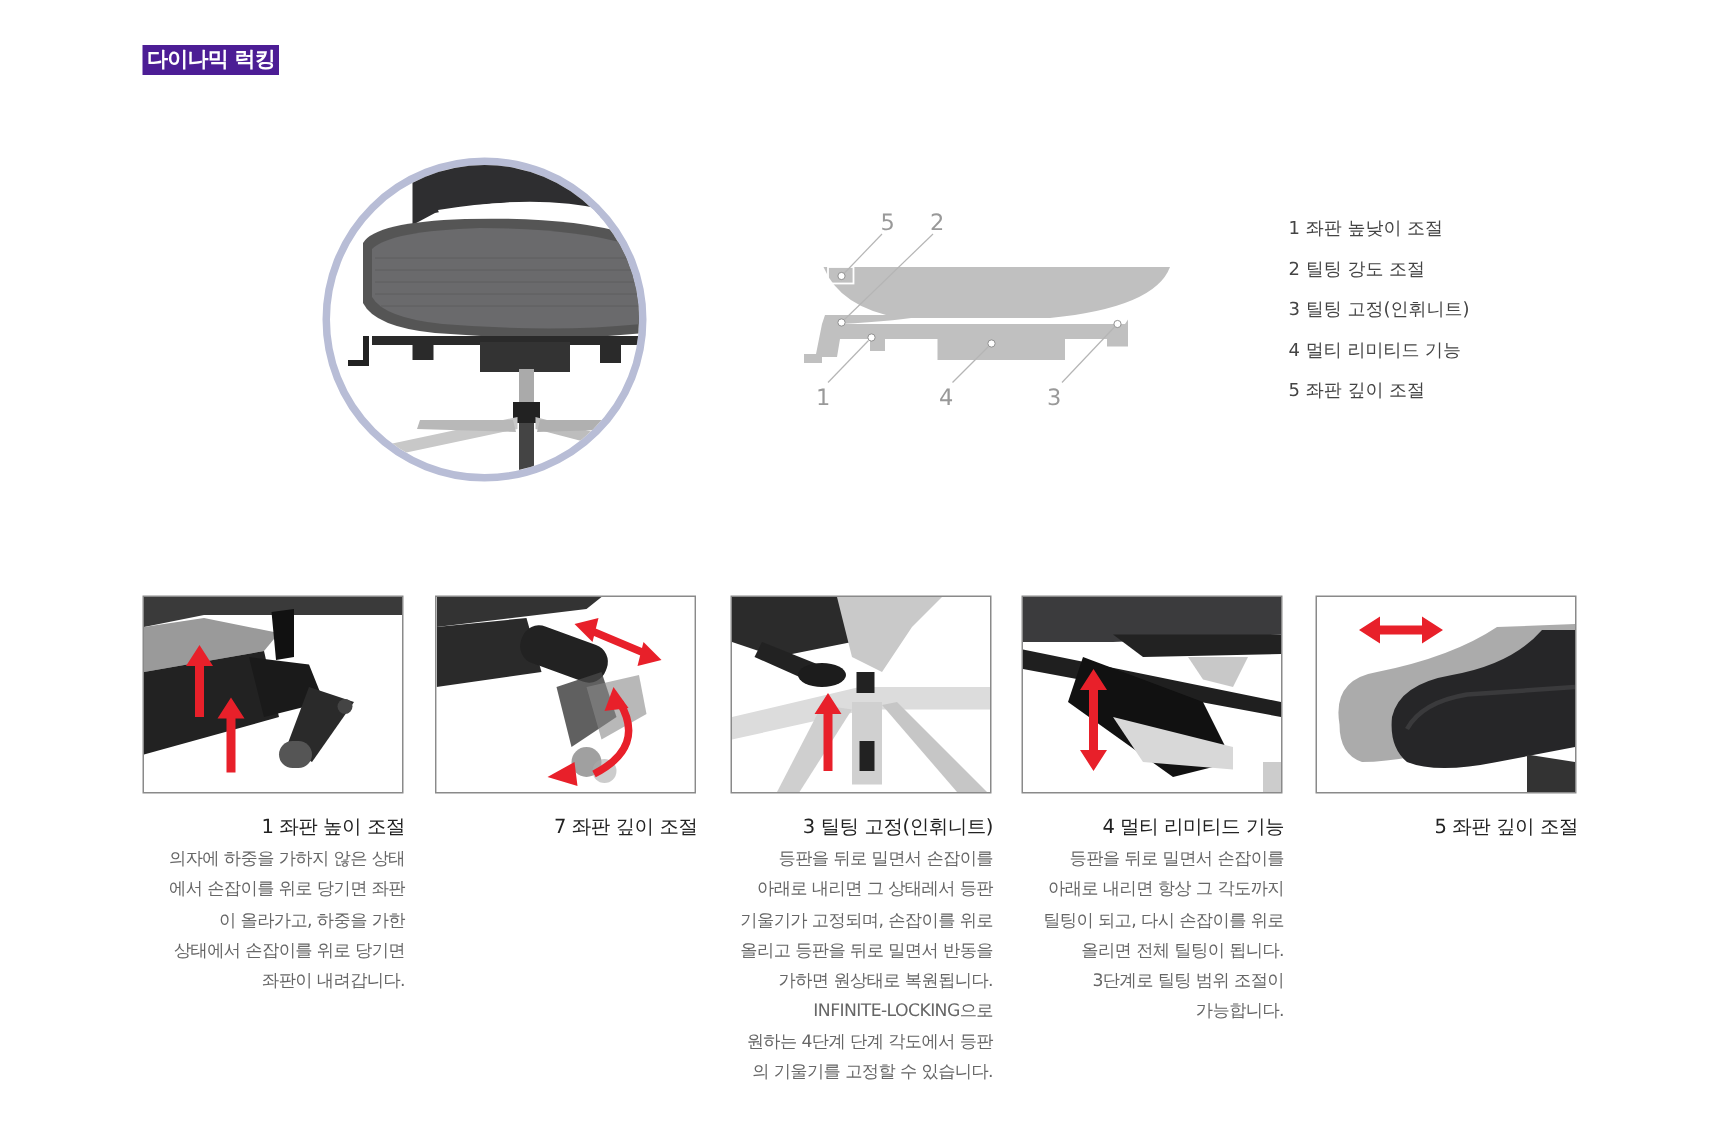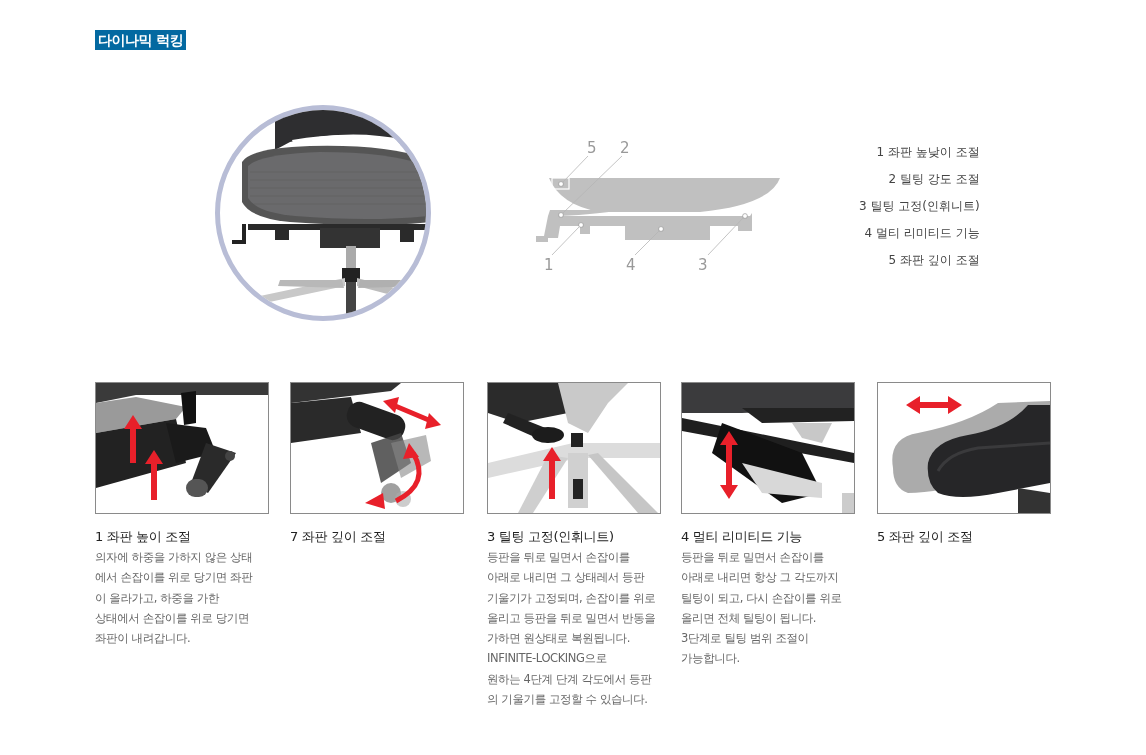--- a/index.html
+++ b/index.html
@@ -1,25 +1,25 @@
 <!DOCTYPE html>
 <html><head>
 <meta charset="utf-8">
 <style>
   html, body { margin:0; padding:0; background:#ffffff; }
   body { width:1146px; height:755px; position:relative; overflow:hidden;
          font-family:"DejaVu Sans", sans-serif; color:#333; }
   .title-tag { position:absolute; left:95px; top:30px; height:20px; padding:0 3px;
-               background:#0369a1; color:#fff; font-size:14px; font-weight:bold; line-height:20px; letter-spacing:-0.5px; }
+               background:#4c1d95; color:#fff; font-size:14px; font-weight:bold; line-height:20px; letter-spacing:-0.5px; }
   .hero-circle { position:absolute; left:215px; top:105px; width:216px; height:216px; border-radius:50%;
                  box-sizing:border-box; border:5px solid #b8bdd6; background:#fff; overflow:hidden; }
   .diagram { position:absolute; left:530px; top:130px; width:270px; height:150px; }
   .legend { position:absolute; left:859px; top:142px; font-size:12px; color:#444; }
-  .legend div { height:27px; line-height:20px;text-align:right; }
-  .feat { position:absolute; top:382px; width:175px; }
+  .legend div { height:27px; line-height:20px; }
+  .feat { position:absolute; top:397px; width:175px;text-align:right; }
   .feat .photo { width:174px; height:132px; box-sizing:border-box; border:1px solid #8a8a8a; overflow:hidden; position:relative; background:#fff; }
   .feat .ftitle { margin-top:13px; font-size:13px; color:#222; height:20px; line-height:20px; letter-spacing:-0.3px; }
   .feat .fdesc { font-size:11.5px; color:#666; line-height:20.3px; letter-spacing:-0.4px; white-space:pre-line; }
   svg { display:block; }
 </style>
 </head>
 <body>
 
 <div class="title-tag">다이나믹 럭킹</div>
 

